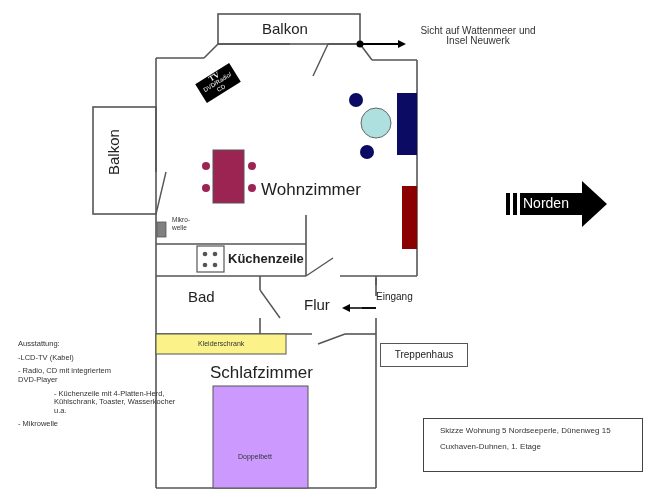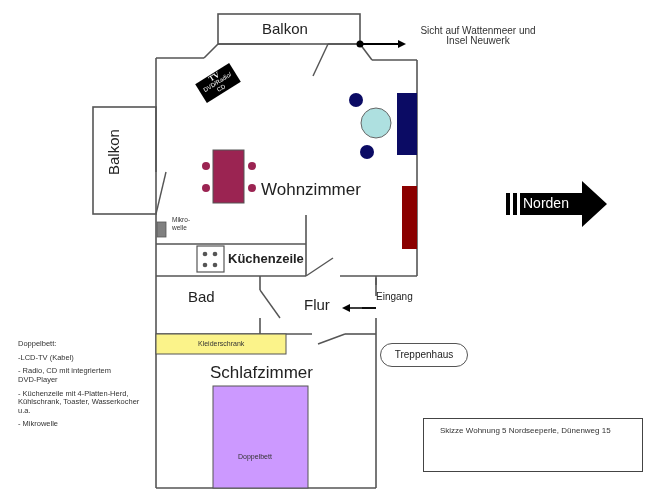--- a/index.html
+++ b/index.html
@@ -99,41 +99,42 @@
 <div class="lbl room-md" style="left:262px; top:20px;">Balkon</div>
 <div class="lbl room-md" style="left:105px; top:175px; transform: rotate(-90deg); transform-origin: left top;">Balkon</div>
 <div class="lbl room-lg" style="left:261px; top:180px;">Wohnzimmer</div>
 <div class="lbl" style="left:228px; top:251px; font-size:13px; font-weight:bold;">Küchenzeile</div>
 <div class="lbl room-md" style="left:188px; top:288px;">Bad</div>
 <div class="lbl room-md" style="left:304px; top:296px;text-align:center;">Flur</div>
 <div class="lbl room-lg" style="left:210px; top:363px;">Schlafzimmer</div>
 
 <div class="lbl small" style="left:413px; top:26px; text-align:center; width:130px; white-space:normal; line-height:10px;">Sicht auf Wattenmeer und Insel Neuwerk</div>
 <div class="lbl" style="left:376px; top:291px; font-size:10px;">Eingang</div>
-<div class="box" style="left:380px; top:343px; width:86px; height:22px;border-radius:12px;">
+<div class="box" style="left:380px; top:343px; width:86px; height:22px;">
   <div style="text-align:center; font-size:10px; line-height:22px;">Treppenhaus</div>
 </div>
 <div class="lbl tiny" style="left:172px; top:216px; line-height:8px;">
   <div>Mikro-</div>
   <div>welle</div>
 </div>
 <div class="lbl" style="left:523px; top:195px; font-size:14px; color:#fff;">Norden</div>
 
 <div id="tv-unit">
   <div class="tv">TV</div>
   <div>DVD/Radio/</div>
   <div>CD</div>
 </div>
 
 <div class="lbl tiny" style="left:198px; top:340px; font-size:7px;">Kleiderschrank</div>
 <div class="lbl tiny" style="left:238px; top:453px; font-size:7px;">Doppelbett</div>
 
 <div id="amenities">
-  <div>Doppelbett:</div>
+  <div>Ausstattung:</div>
   <div>-LCD-TV (Kabel)</div>
   <div style="width:110px;">- Radio, CD mit integriertem DVD-Player</div>
-  <div style="width:125px;">- Küchenzeile mit 4-Platten-Herd, Kühlschrank, Toaster, Wasserkocher u.a.</div>
+  <div style="width:125px;margin-left:36px;">- Küchenzeile mit 4-Platten-Herd, Kühlschrank, Toaster, Wasserkocher u.a.</div>
   <div>- Mikrowelle</div>
 </div>
 
 <div id="info-box">
   <div>Skizze Wohnung 5 Nordseeperle, Dünenweg 15</div>
+  <div>Cuxhaven-Duhnen, 1. Etage</div>
 </div>
 
 </body></html>

